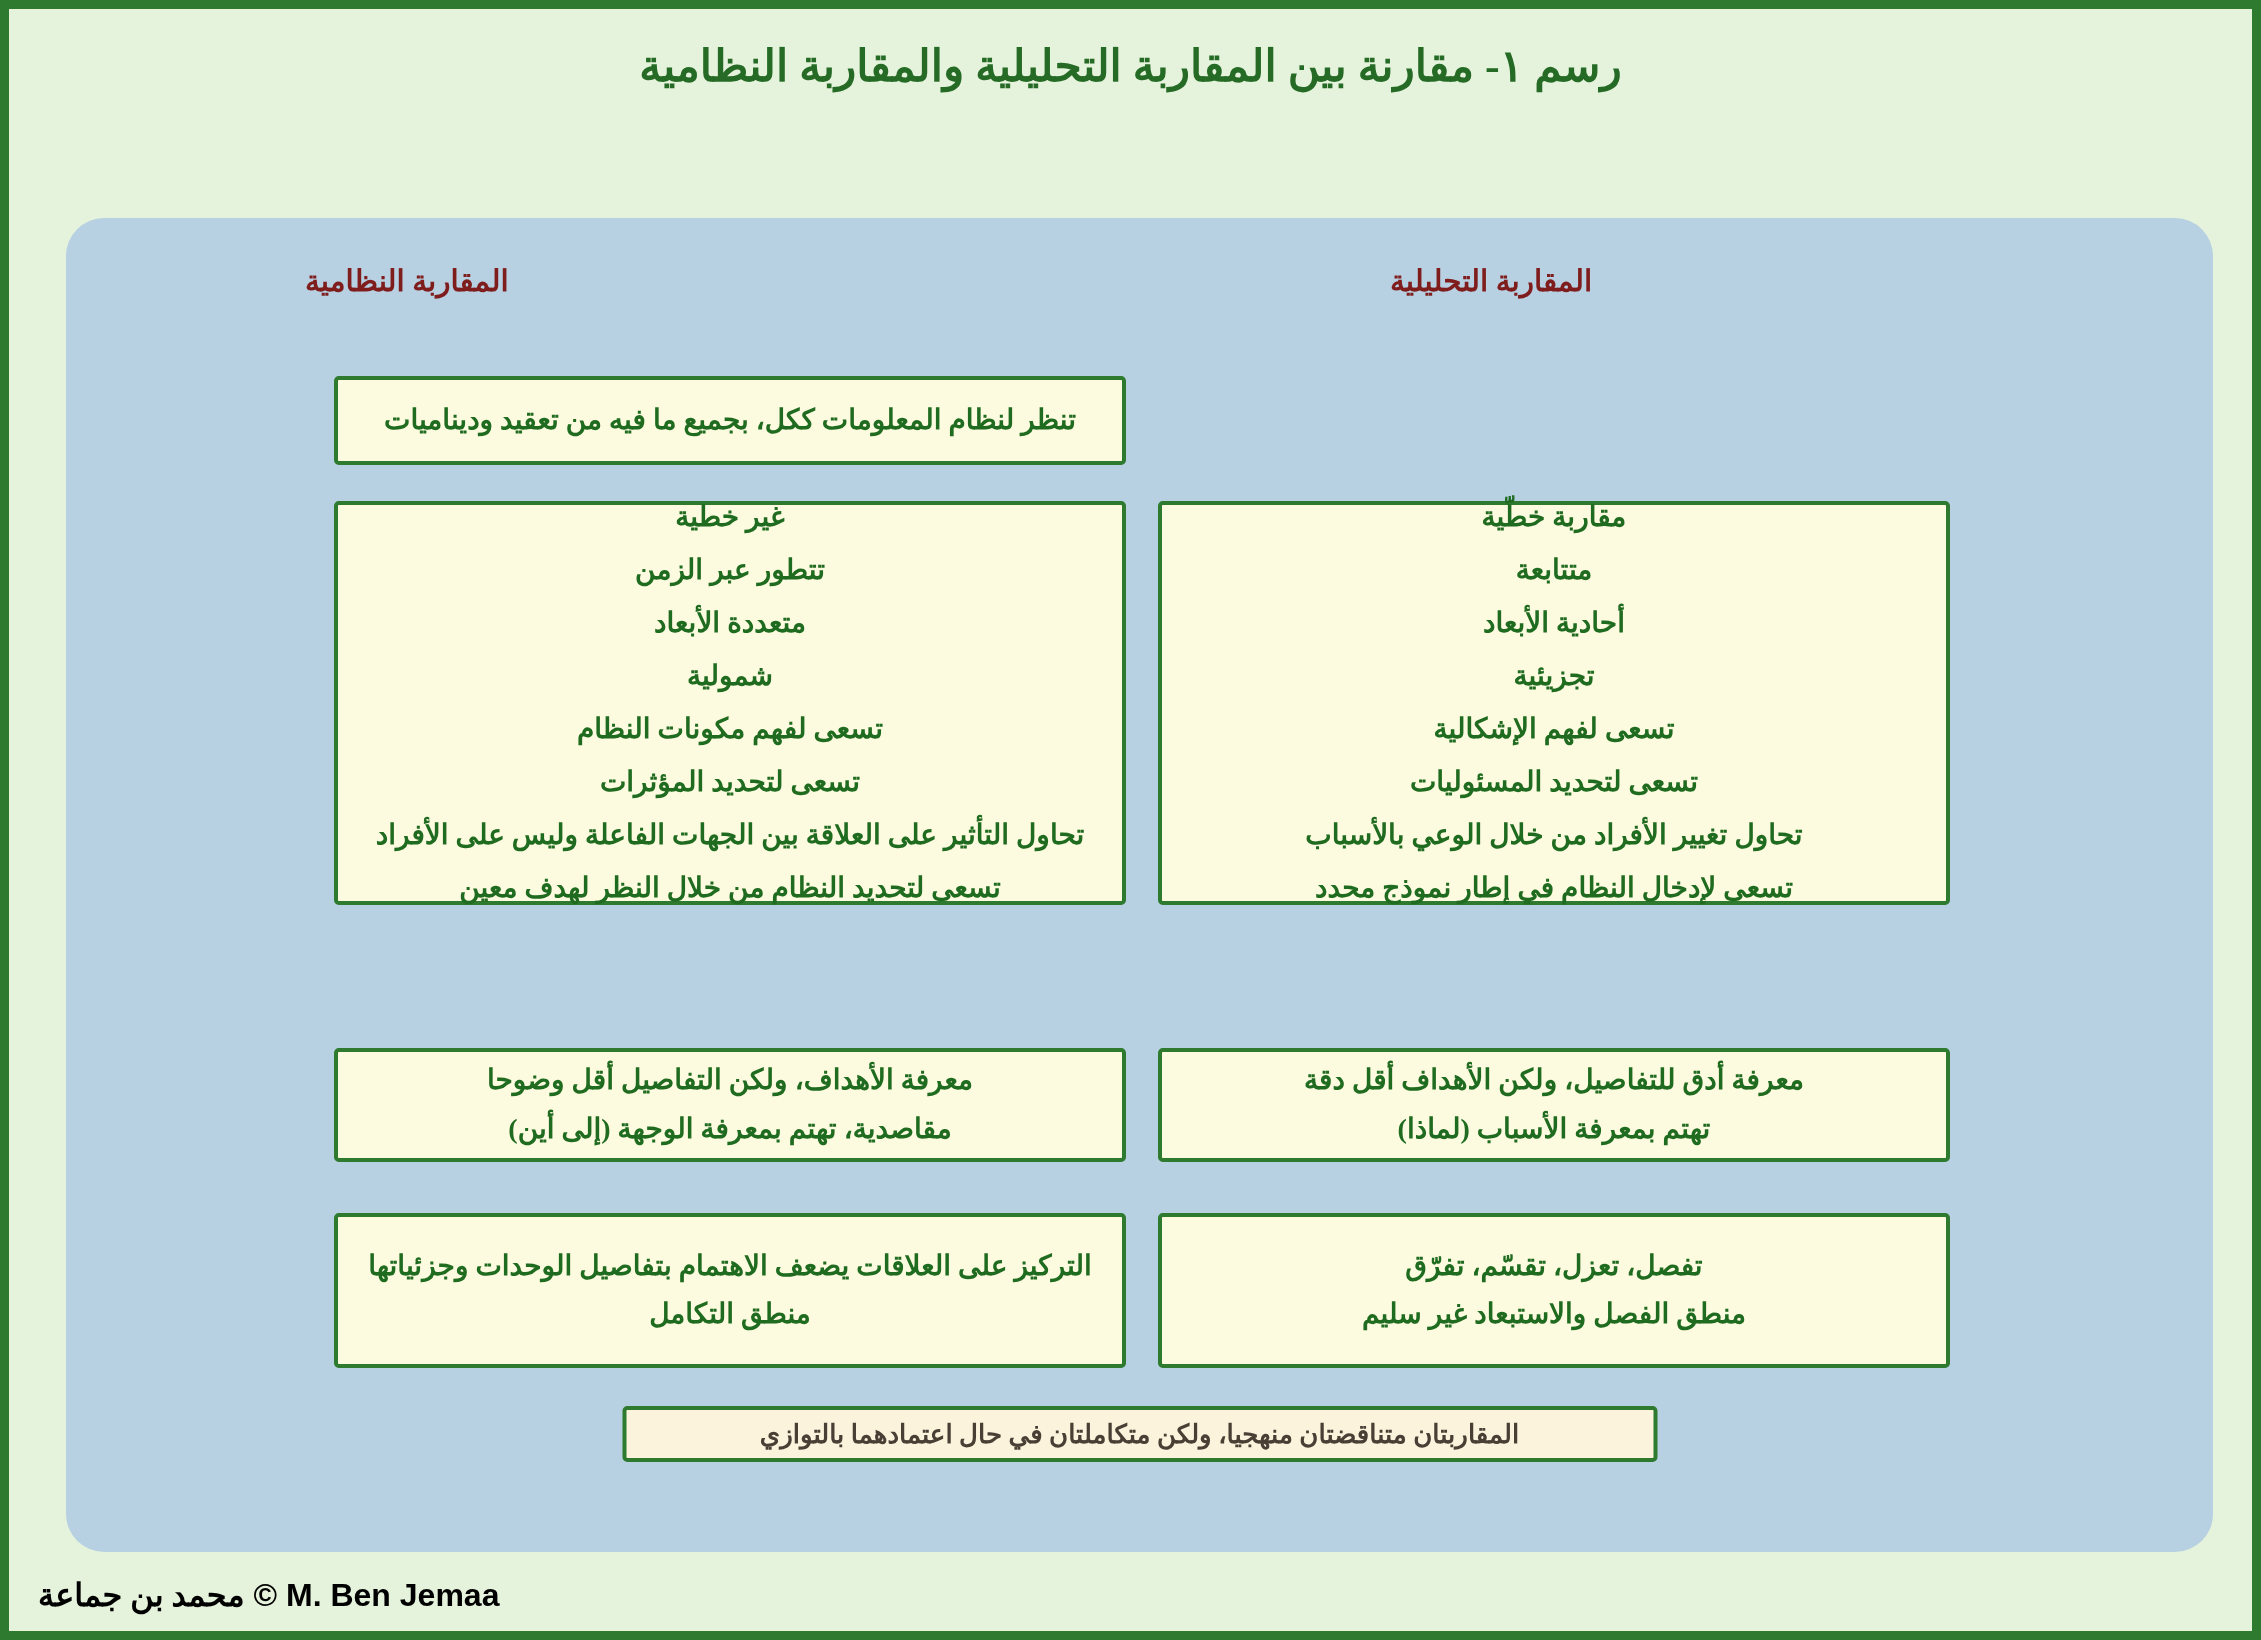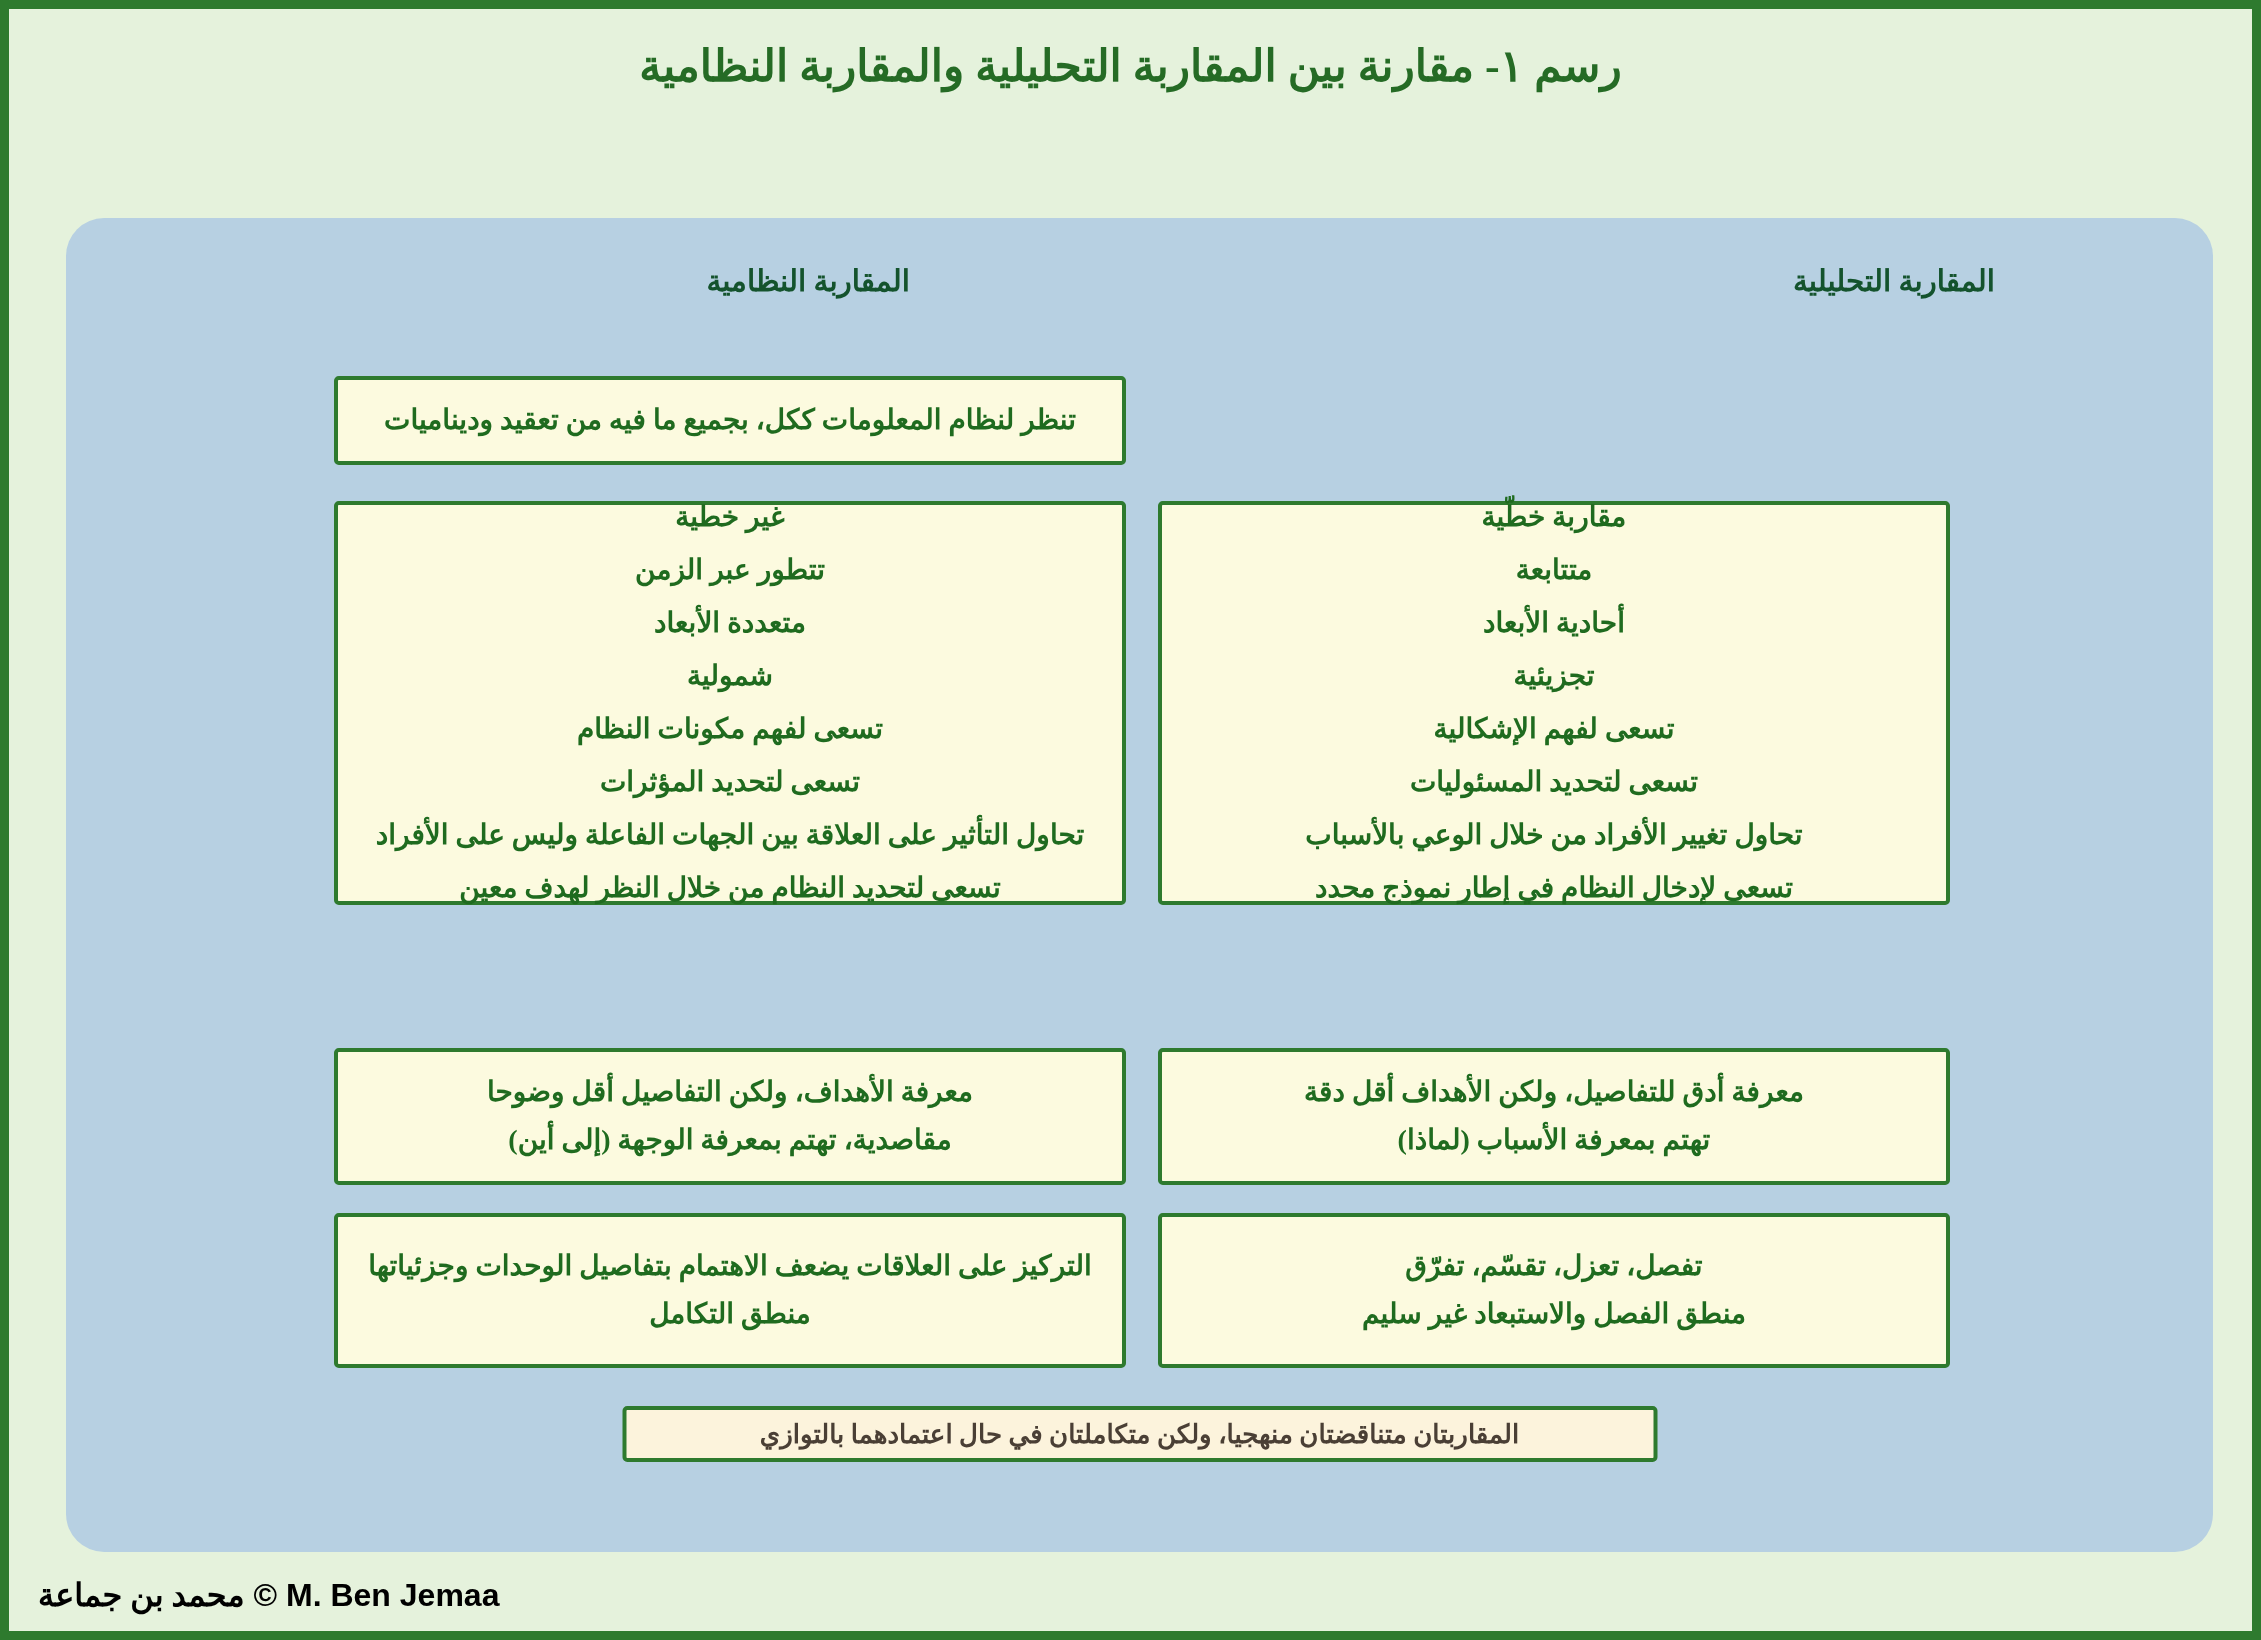--- a/index.html
+++ b/index.html
@@ -45,24 +45,24 @@
     width: 2147px;
     height: 1334px;
     background: #b7d0e2;
     border-radius: 38px;
     box-sizing: border-box;
   }
   
   .col-head {
     position: absolute;
     top: 46px;
-    color: #14532d;
+    color: #7f1d1d;
     font-size: 29.5px;
     font-weight: bold;
-    text-align: right;
+    text-align: left;
     direction: rtl;
     font-family: "Liberation Serif", "DejaVu Serif", serif;
   }
   .col-head.right { right: 218px; width: 605px; }
   .col-head.left  { left: 239px;  width: 605px; }
 
   
   .box {
     position: absolute;
     background: #fcfadf;
@@ -88,21 +88,21 @@
   }
   .box.tall .line { margin: 8px 0; }
   .box.pair .line { margin: 5.6px 0; }
 
   
   .col-r { right: 263px; width: 792px; }   
   .col-l { left: 268px;  width: 792px; }   
 
   .row1 { top: 158px;  height: 89px; align-items: center; }
   .row2 { top: 283px;  height: 404px; }
-  .row3 { top: 830px; height: 137px; }
+  .row3 { top: 830px; height: 114px; }
   .row4 { top: 995px; height: 155px; }
 
   
   .summary {
     position: absolute;
     left: 50%;
     transform: translateX(-50%);
     top: 1188px;
     width: 1035px;
     height: 56px;

